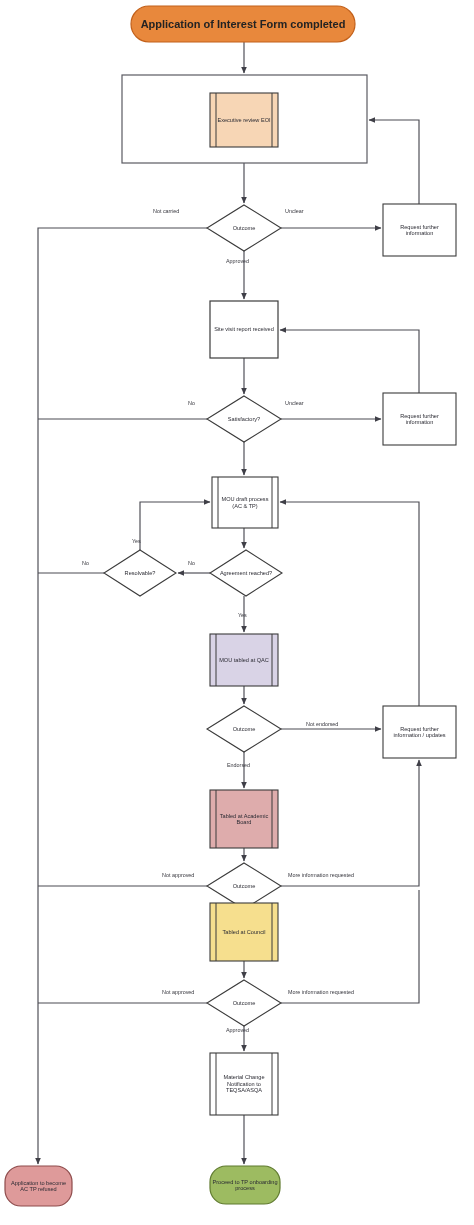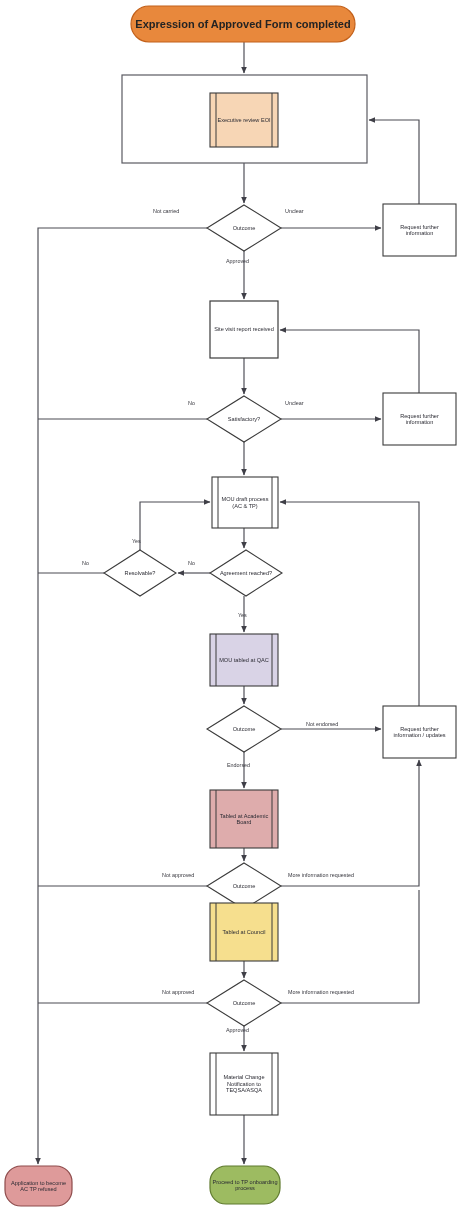--- a/index.html
+++ b/index.html
@@ -156,21 +156,21 @@
         <line x1="216" y1="1053" x2="216" y2="1115" stroke="#3b3b3b" stroke-width="1"></line>
         <line x1="272" y1="1053" x2="272" y2="1115" stroke="#3b3b3b" stroke-width="1"></line>
       </g>
 
       <rect x="5" y="1166" width="67" height="40" rx="16" ry="16" fill="#DE9A9A" stroke="#8E4B4B" stroke-width="1.2"></rect>
 
       <rect x="210" y="1166" width="70" height="38" rx="16" ry="16" fill="#9DBB61" stroke="#5F7A2E" stroke-width="1.2"></rect>
     </g>
   </svg>
 
-  <div class="nlabel n-start" style="left:131px;top:6px;width:224px;height:36px;">Expression of Approved Form completed</div>
+  <div class="nlabel n-start" style="left:131px;top:6px;width:224px;height:36px;">Application of Interest Form completed</div>
 
   <div class="nlabel n-proc" style="left:210px;top:93px;width:68px;height:54px;">Executive review EOI</div>
 
   <div class="nlabel n-dec" style="left:207px;top:205px;width:74px;height:46px;">Outcome</div>
 
   <div class="nlabel n-proc" style="left:386px;top:204px;width:67px;height:52px;">Request further information</div>
 
   <div class="nlabel n-proc" style="left:212px;top:301px;width:64px;height:57px;">Site visit report received</div>
 
   <div class="nlabel n-dec" style="left:207px;top:396px;width:74px;height:46px;">Satisfactory?</div>

